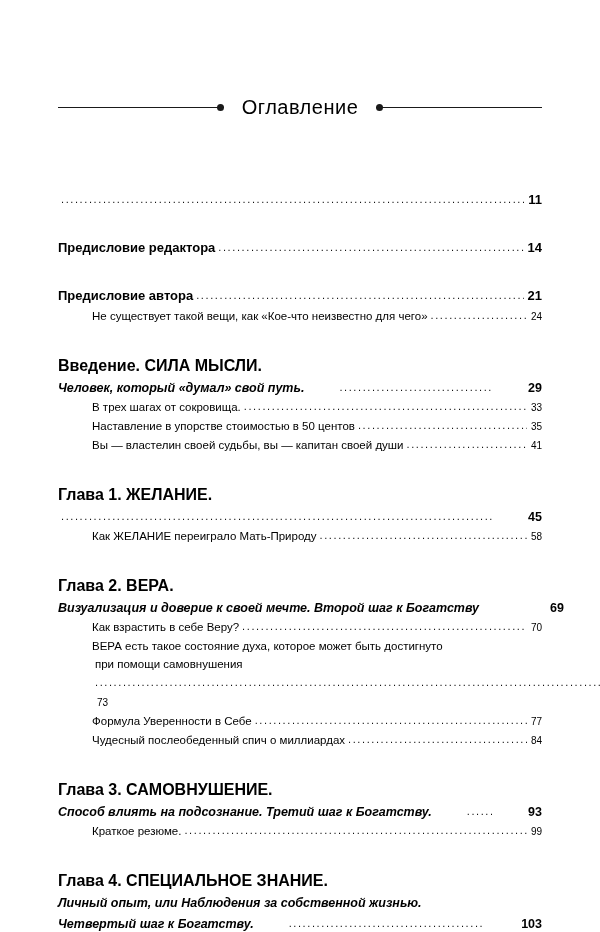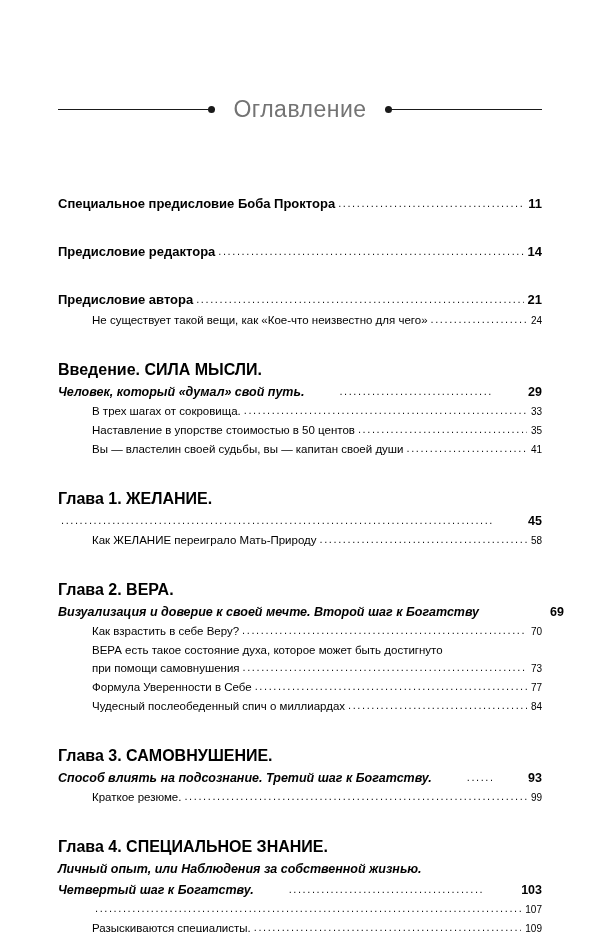--- a/index.html
+++ b/index.html
@@ -43,23 +43,23 @@
     position: absolute;
     width: 7px;
     height: 7px;
     border-radius: 50%;
     background: #1a1a1a;
     top: -3px;
   }
   .title-rule.left::after { right: 0; }
   .title-rule.right::before { left: 0; }
   .title-text {
-    font-size: 23px;
+    font-size: 20px;
     letter-spacing: 0.5px;
-    color: #737373;
+    color: #000000;
     padding: 0 18px;
     white-space: nowrap;
     font-weight: 400;
   }
 
   
   .toc {
     margin: 0 58px;
     padding-top: 44px;
   }
@@ -118,37 +118,37 @@
   .lvl-item {
     margin-left: 34px;
     font-size: 11.5px;
     line-height: 19px;
   }
   .lvl-item .label { font-size: 11.5px; }
   .lvl-item .page-num { font-size: 10px; }
 
   .lvl-item.cont {
     margin-top: -1px;
+    flex-direction: column;
   }
   .no-dots .dots { visibility: hidden; }
 </style>
 </head>
 <body>
 
 <div class="page">
 
   <div class="title-block">
     <div class="title-rule left"></div>
     <div class="title-text">Оглавление</div>
     <div class="title-rule right"></div>
   </div>
 
   <div class="toc" id="toc-root">
       <div class="entry lvl-top">
-        <span class="label">Специальное предисловие Боба Проктора</span>
         <span class="dots">............................................................................................................................................</span>
         <span class="page-num">11</span>
       </div>
       <div class="entry lvl-top">
         <span class="label">Предисловие редактора</span>
         <span class="dots">............................................................................................................................................</span>
         <span class="page-num">14</span>
       </div>
       <div class="entry lvl-top">
         <span class="label">Предисловие автора</span>

